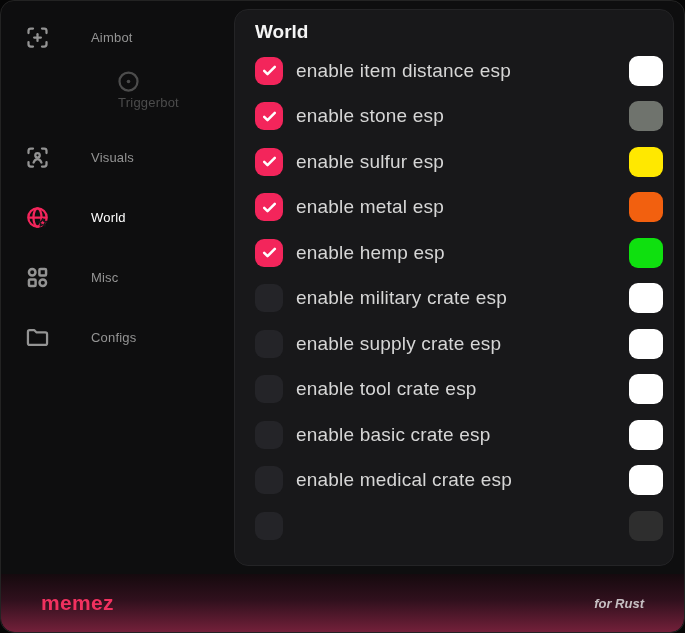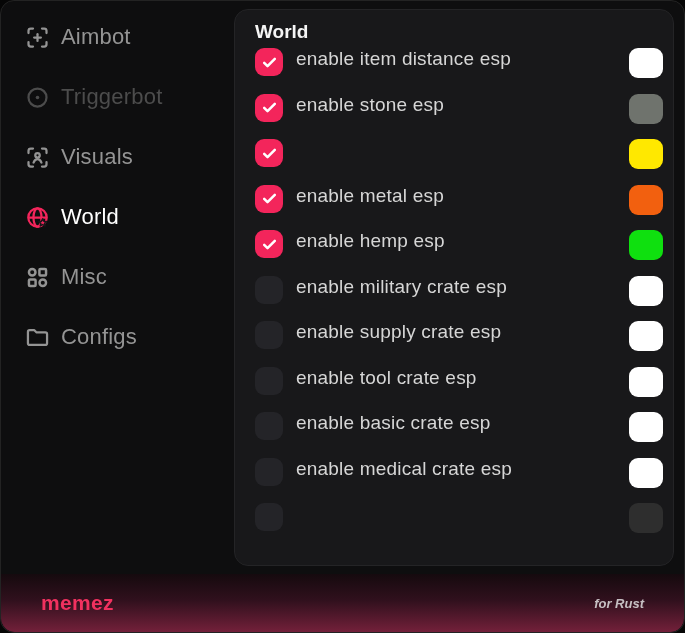--- a/index.html
+++ b/index.html
@@ -12,35 +12,35 @@
   }
 
   
   .sidebar { position:absolute; left:0; top:6px; width:233px; }
   .side-item {
     display:flex; align-items:center; height:60px; padding-left:22px;
     color:#949494; cursor:pointer;
   }
   .side-item .side-icon { width:28px; height:28px; display:flex; align-items:center; justify-content:center; }
   .side-item .side-icon svg { width:27px; height:27px; }
-  .side-label { margin-left:10px; font-size:22px; letter-spacing:.2px; }
-  .side-item.state-dimmed { color:#4c4c4c; }
+  .side-label { margin-left:40px; font-size:13px; letter-spacing:.2px; }
+  .side-item.state-dimmed { color:#4c4c4c;flex-direction:column; }
   .side-item.state-active { color:#ffffff; }
   .side-item.state-active .side-icon { color:var(--accent); }
   :root { --accent:#f3255b; }
 
   
   .panel {
     position:absolute; left:233px; top:8px; width:440px; height:557px;
     background:#18181a; border:1px solid #242426; border-radius:14px;
     padding:10px 10px 0 20px; overflow:hidden;
   }
   .panel-title { color:#f5f5f5; font-size:19px; font-weight:600; line-height:24px; margin-bottom:4px; }
   .rows { }
-  .esp-row { display:flex; align-items:flex-start; height:45.5px; }
+  .esp-row { display:flex; align-items:center; height:45.5px; }
   .checkbox {
     width:28px; height:28px; border-radius:9px; background:#242428; flex:0 0 auto;
     display:flex; align-items:center; justify-content:center; cursor:pointer;
   }
   .checkbox svg { width:17px; height:17px; opacity:0; }
   .checkbox.checked { background:var(--accent); }
   .checkbox.checked svg { opacity:1; }
   .esp-label { margin-left:13px; color:#d6d6d6; font-size:19px; letter-spacing:.2px; }
   .swatch {
     margin-left:auto; width:34px; height:30px; border-radius:9px; flex:0 0 auto; cursor:pointer;
@@ -160,20 +160,21 @@
           <span class="esp-label">enable stone esp</span>
           <span class="swatch" style="background: rgb(111, 115, 109);"></span>
         </div>
 
         <div class="esp-row">
           <span class="checkbox checked">
             <svg viewBox="0 0 24 24" fill="none" stroke="#ffffff" stroke-width="3.6" stroke-linecap="round" stroke-linejoin="round">
               <path d="M4.5 12.5l4.7 4.7L19.5 7"></path>
             </svg>
           </span>
+          <span class="esp-label">enable sulfur esp</span>
           <span class="swatch" style="background: rgb(255, 232, 0);"></span>
         </div>
 
         <div class="esp-row">
           <span class="checkbox checked">
             <svg viewBox="0 0 24 24" fill="none" stroke="#ffffff" stroke-width="3.6" stroke-linecap="round" stroke-linejoin="round">
               <path d="M4.5 12.5l4.7 4.7L19.5 7"></path>
             </svg>
           </span>
           <span class="esp-label">enable metal esp</span>

